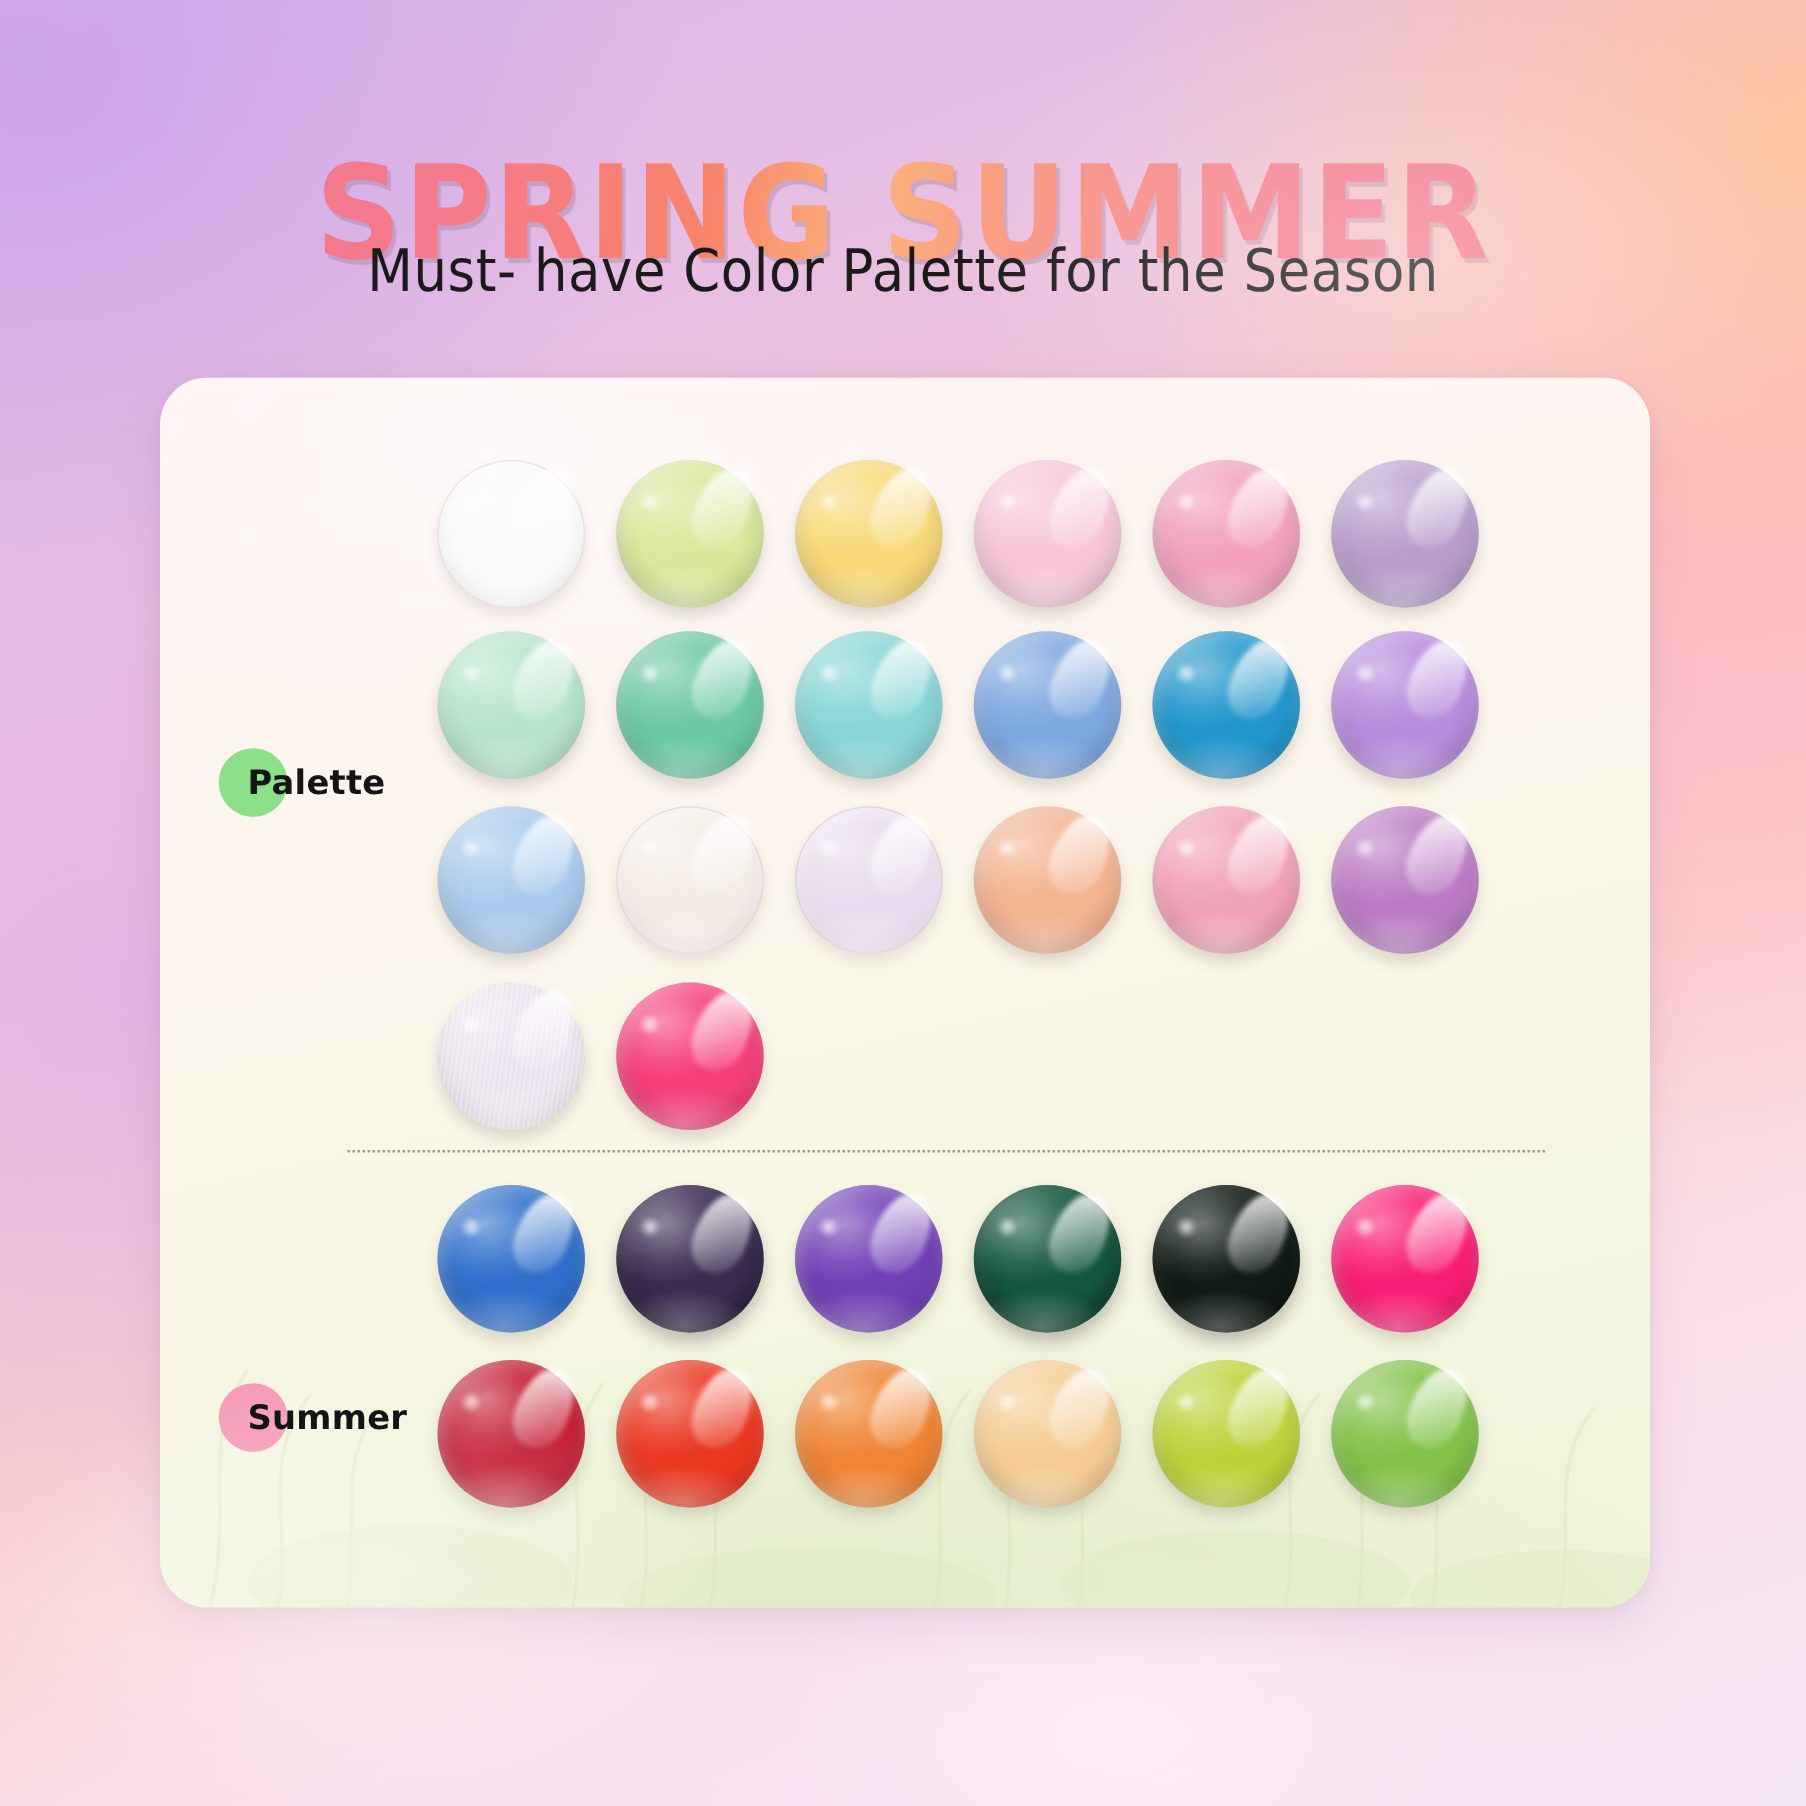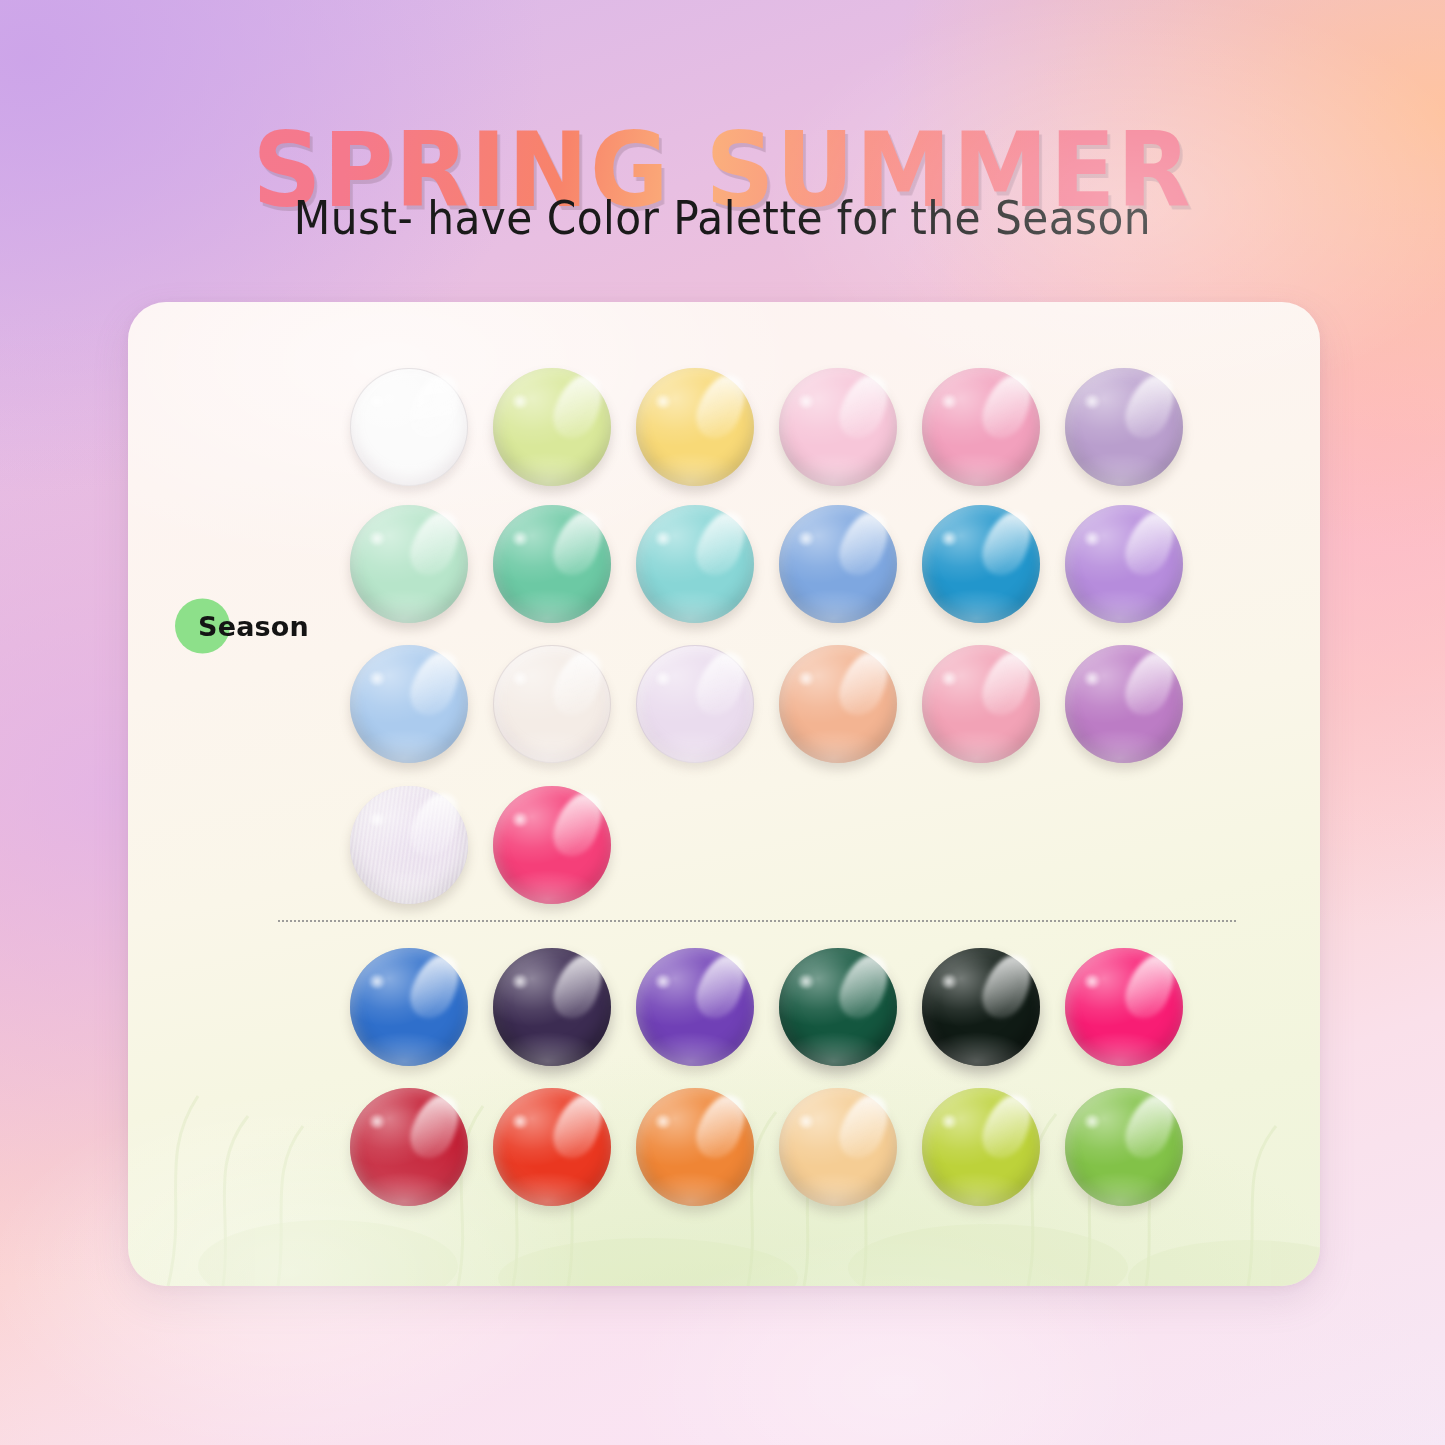--- a/index.html
+++ b/index.html
@@ -275,23 +275,27 @@
         <ellipse cx="200" cy="300" rx="130" ry="46"></ellipse>
         <ellipse cx="520" cy="312" rx="150" ry="40"></ellipse>
         <ellipse cx="860" cy="302" rx="140" ry="44"></ellipse>
         <ellipse cx="1120" cy="312" rx="120" ry="38"></ellipse>
       </g>
     </svg>
   </div>
 
   <div class="season-badge" id="badge-spring">
     <span class="badge-dot" style="background: rgb(141, 224, 138);"></span>
-    <span class="badge-label">Season</span>
+    <span class="badge-label">Palette</span>
   </div>
 
+  <div class="season-badge" id="badge-summer">
+    <span class="badge-dot" style="background: rgb(245, 154, 182);"></span>
+    <span class="badge-label">Summer</span>
+  </div>
 
   <div id="divider" style="border-top-color: rgb(141, 141, 141);"></div>
 
   <div id="swatch-layer">
       <div class="swatch sheer" title="clear-white" style="left: 350px; top: 368px; width: 118px; height: 118px;">
         <div class="body" style="background: rgb(251, 251, 251);"></div>
         <div class="sheen"></div>
         <div class="gloss"></div>
         <div class="spot"></div>
         <div class="rim"></div>

